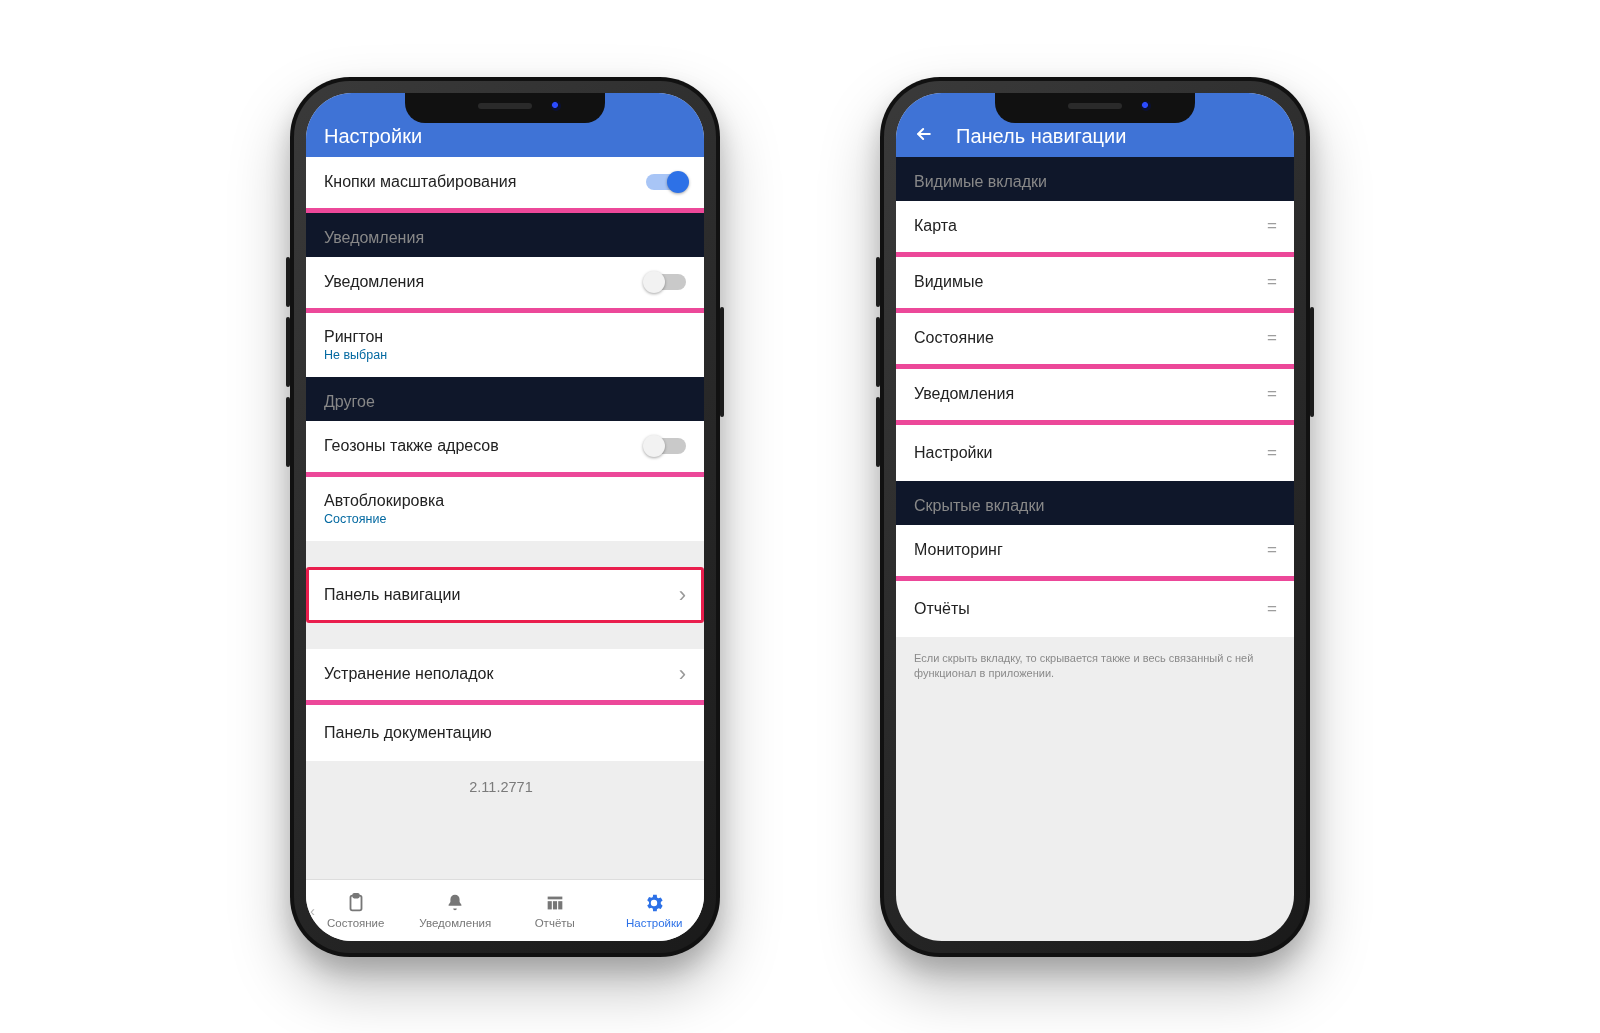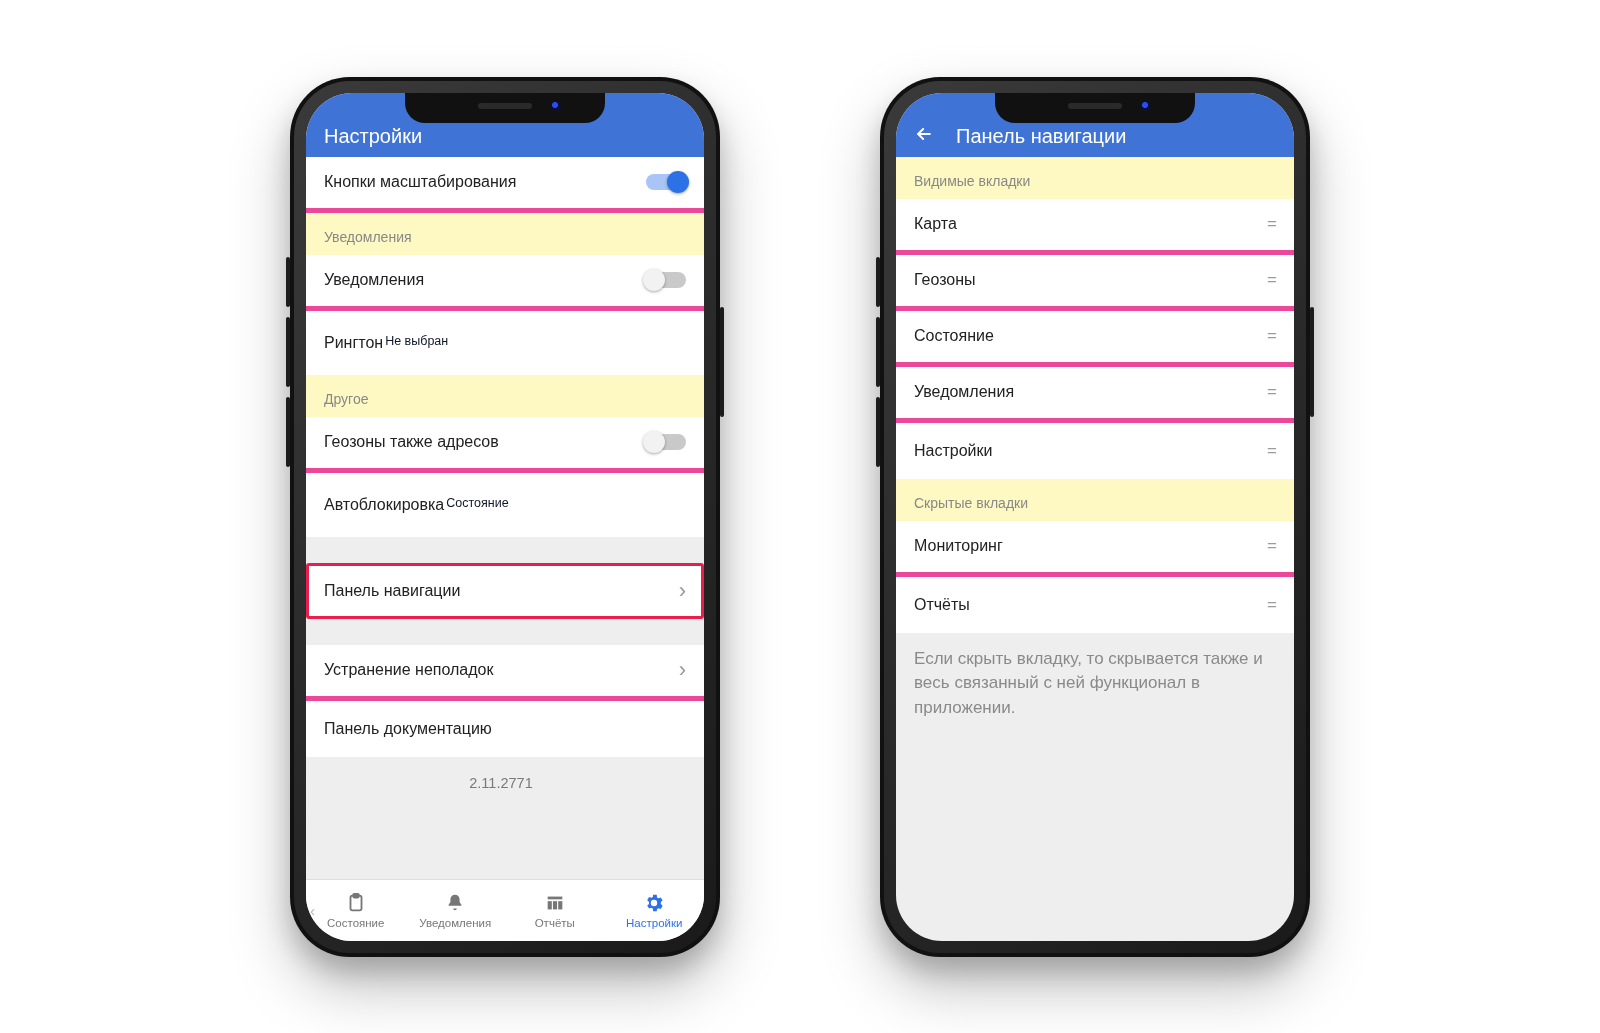--- a/index.html
+++ b/index.html
@@ -85,41 +85,41 @@
     display:flex;
     align-items:center;
     font-size:20px;
     font-weight:500;
     gap:22px;
   }
   .header .back-icon { width:20px; height:20px; }
   .content { flex:1; overflow:hidden; }
 
   .section-title {
-    font-size:14px;
+    font-size:16px;
     color:#888;
     padding: 16px 36px 10px 18px;
-    background:#fef9c3;
+    background:#0f172a;
   }
 
   .row {
     background:#fff;
     border-bottom:5px solid #ec4899;
     padding: 0 18px;
     min-height:56px;
     display:flex;
     align-items:center;
     justify-content:space-between;
     font-size:16px;
     color:#222;
   }
   .row.no-border { border-bottom:none; }
   .row.tall { min-height:64px; }
-  .row .labels { display:flex; flex-direction:row; gap:2px; }
-  .row .labels .sub { font-size:12.5px; color:#0f172a; }
+  .row .labels { display:flex; flex-direction:column; gap:2px; }
+  .row .labels .sub { font-size:12.5px; color:#0369a1; }
 
   .gap-block { height:26px; background:#eeeeee; }
 
   
   .toggle { position:relative; width:40px; height:16px; }
   .toggle .track { position:absolute; inset:0; border-radius:8px; }
   .toggle .thumb { position:absolute; top:-3px; width:22px; height:22px; border-radius:50%; box-shadow:0 1px 3px rgba(0,0,0,0.35); }
   .toggle.on  .track { background:#a8c5f6; }
   .toggle.on  .thumb { right:-3px; background:#2d71e7; }
   .toggle.off .track { background:#c9c9c9; }
@@ -163,21 +163,21 @@
     font-size:11.5px;
     color:#777;
   }
   .tabbar .tab.active { color:#2d71e7; }
   .tabbar .tab svg { width:22px; height:22px; }
 
   
   .drag-handle { color:#9d9d9d; font-family: Arial, sans-serif; letter-spacing:-1px; font-size:17px; }
 
   .help-text {
-    font-size:17px;
+    font-size:11px;
     color:#8a8a8a;
     padding: 14px 18px 0 18px;
     line-height:1.45;
     background:#eeeeee;
   }
 </style>
 </head>
 <body>
 
 <div class="phone">
@@ -320,21 +320,21 @@
       </div>
 
       <div class="content">
         <div class="section-title">Видимые вкладки</div>
 
         <div class="row">
           <span>Карта</span>
           <span class="drag-handle">=</span>
         </div>
         <div class="row">
-          <span>Геозоны</span>
+          <span>Видимые</span>
           <span class="drag-handle">=</span>
         </div>
         <div class="row">
           <span>Состояние</span>
           <span class="drag-handle">=</span>
         </div>
         <div class="row">
           <span>Уведомления</span>
           <span class="drag-handle">=</span>
         </div>

